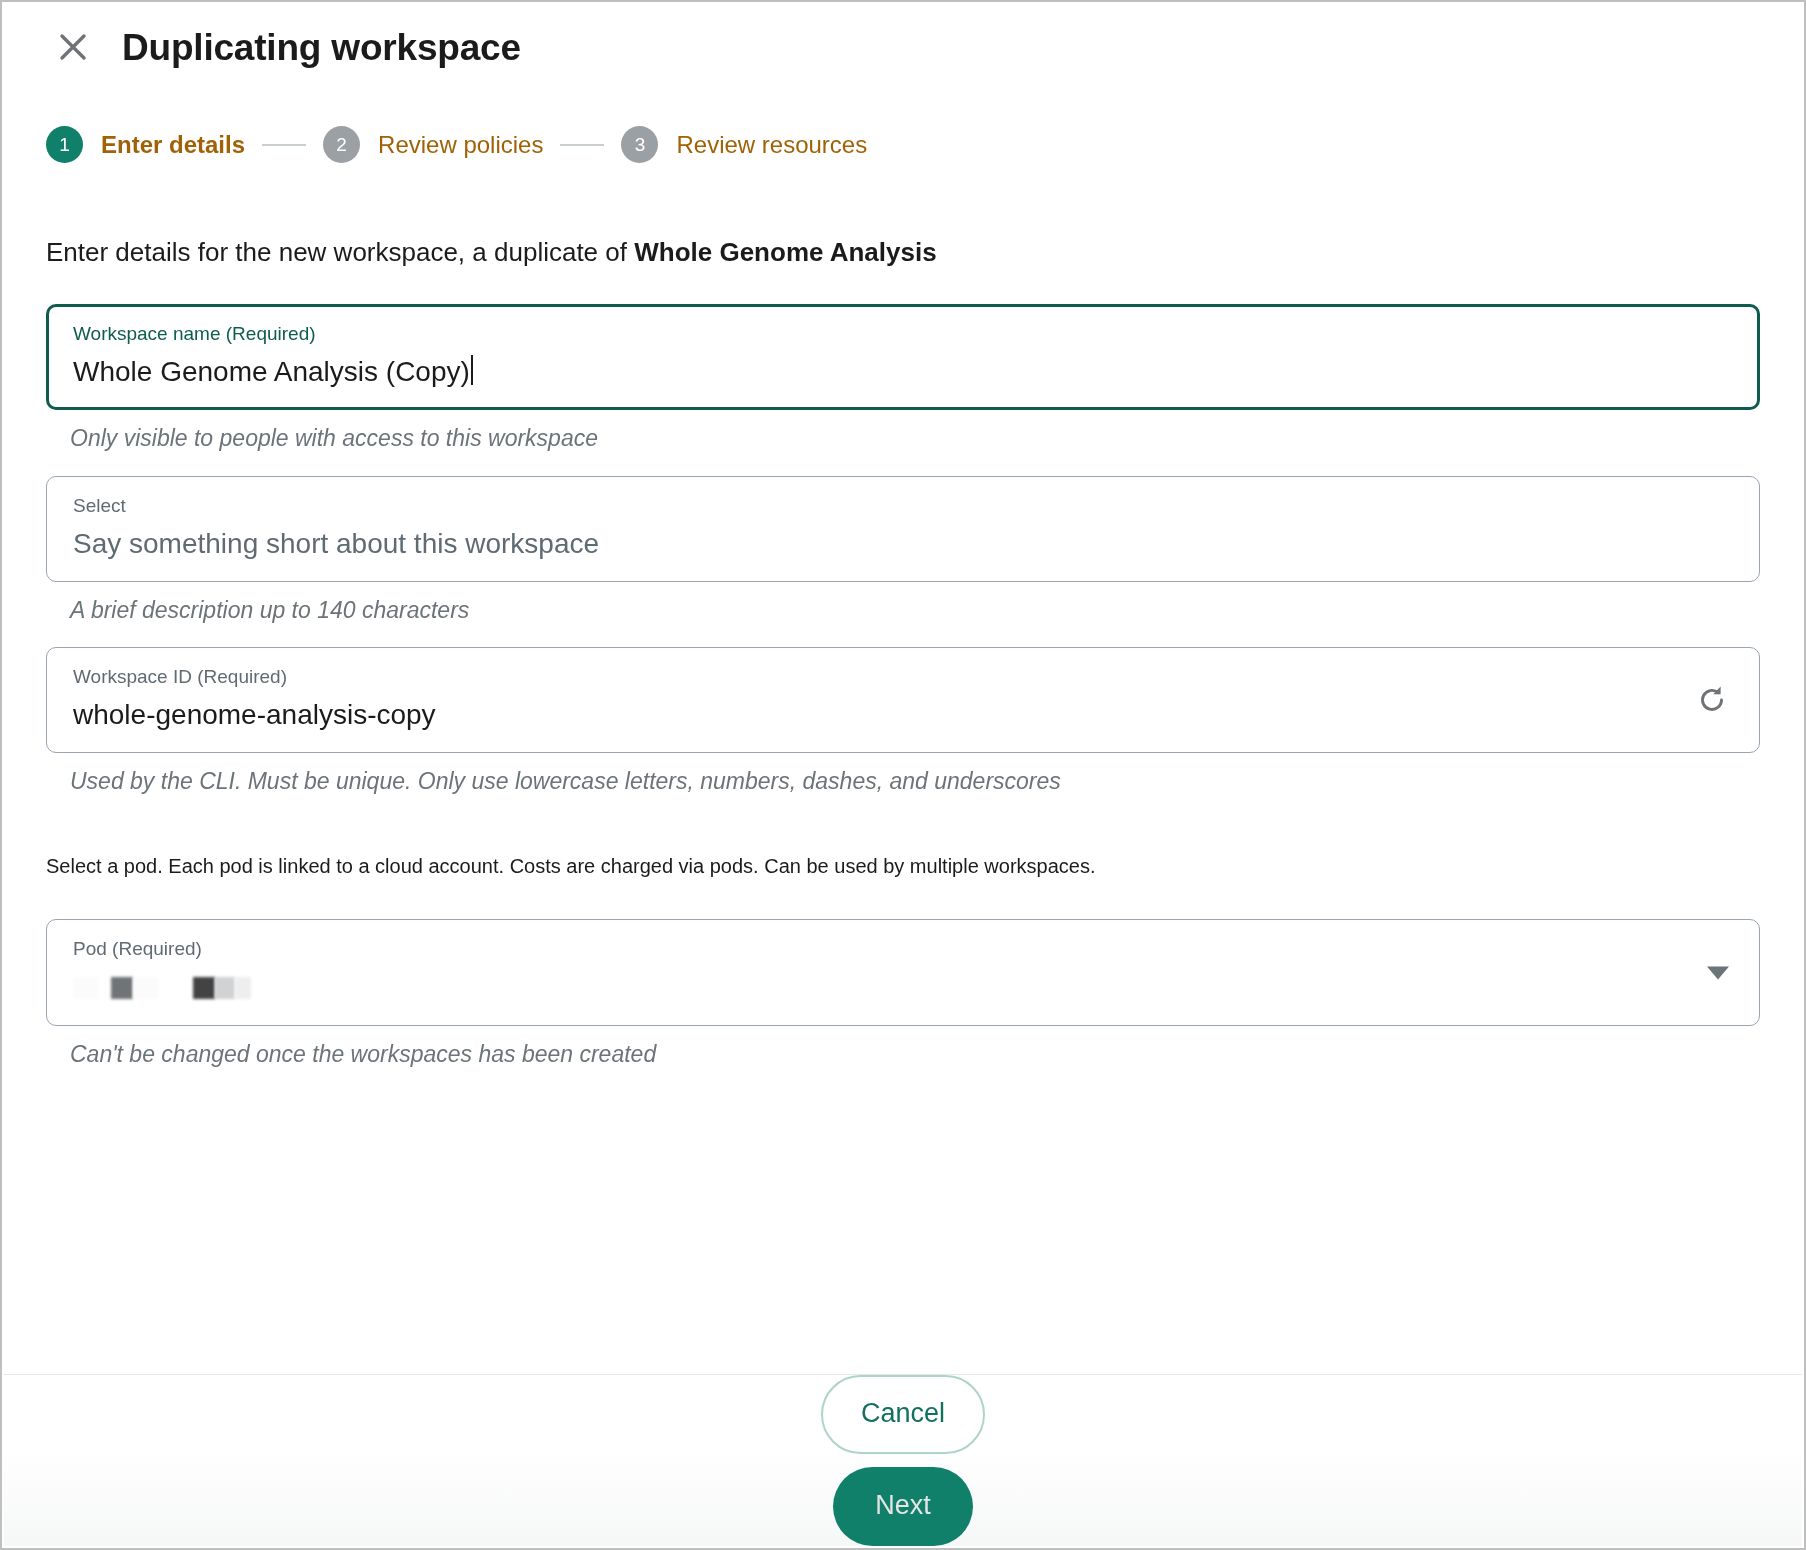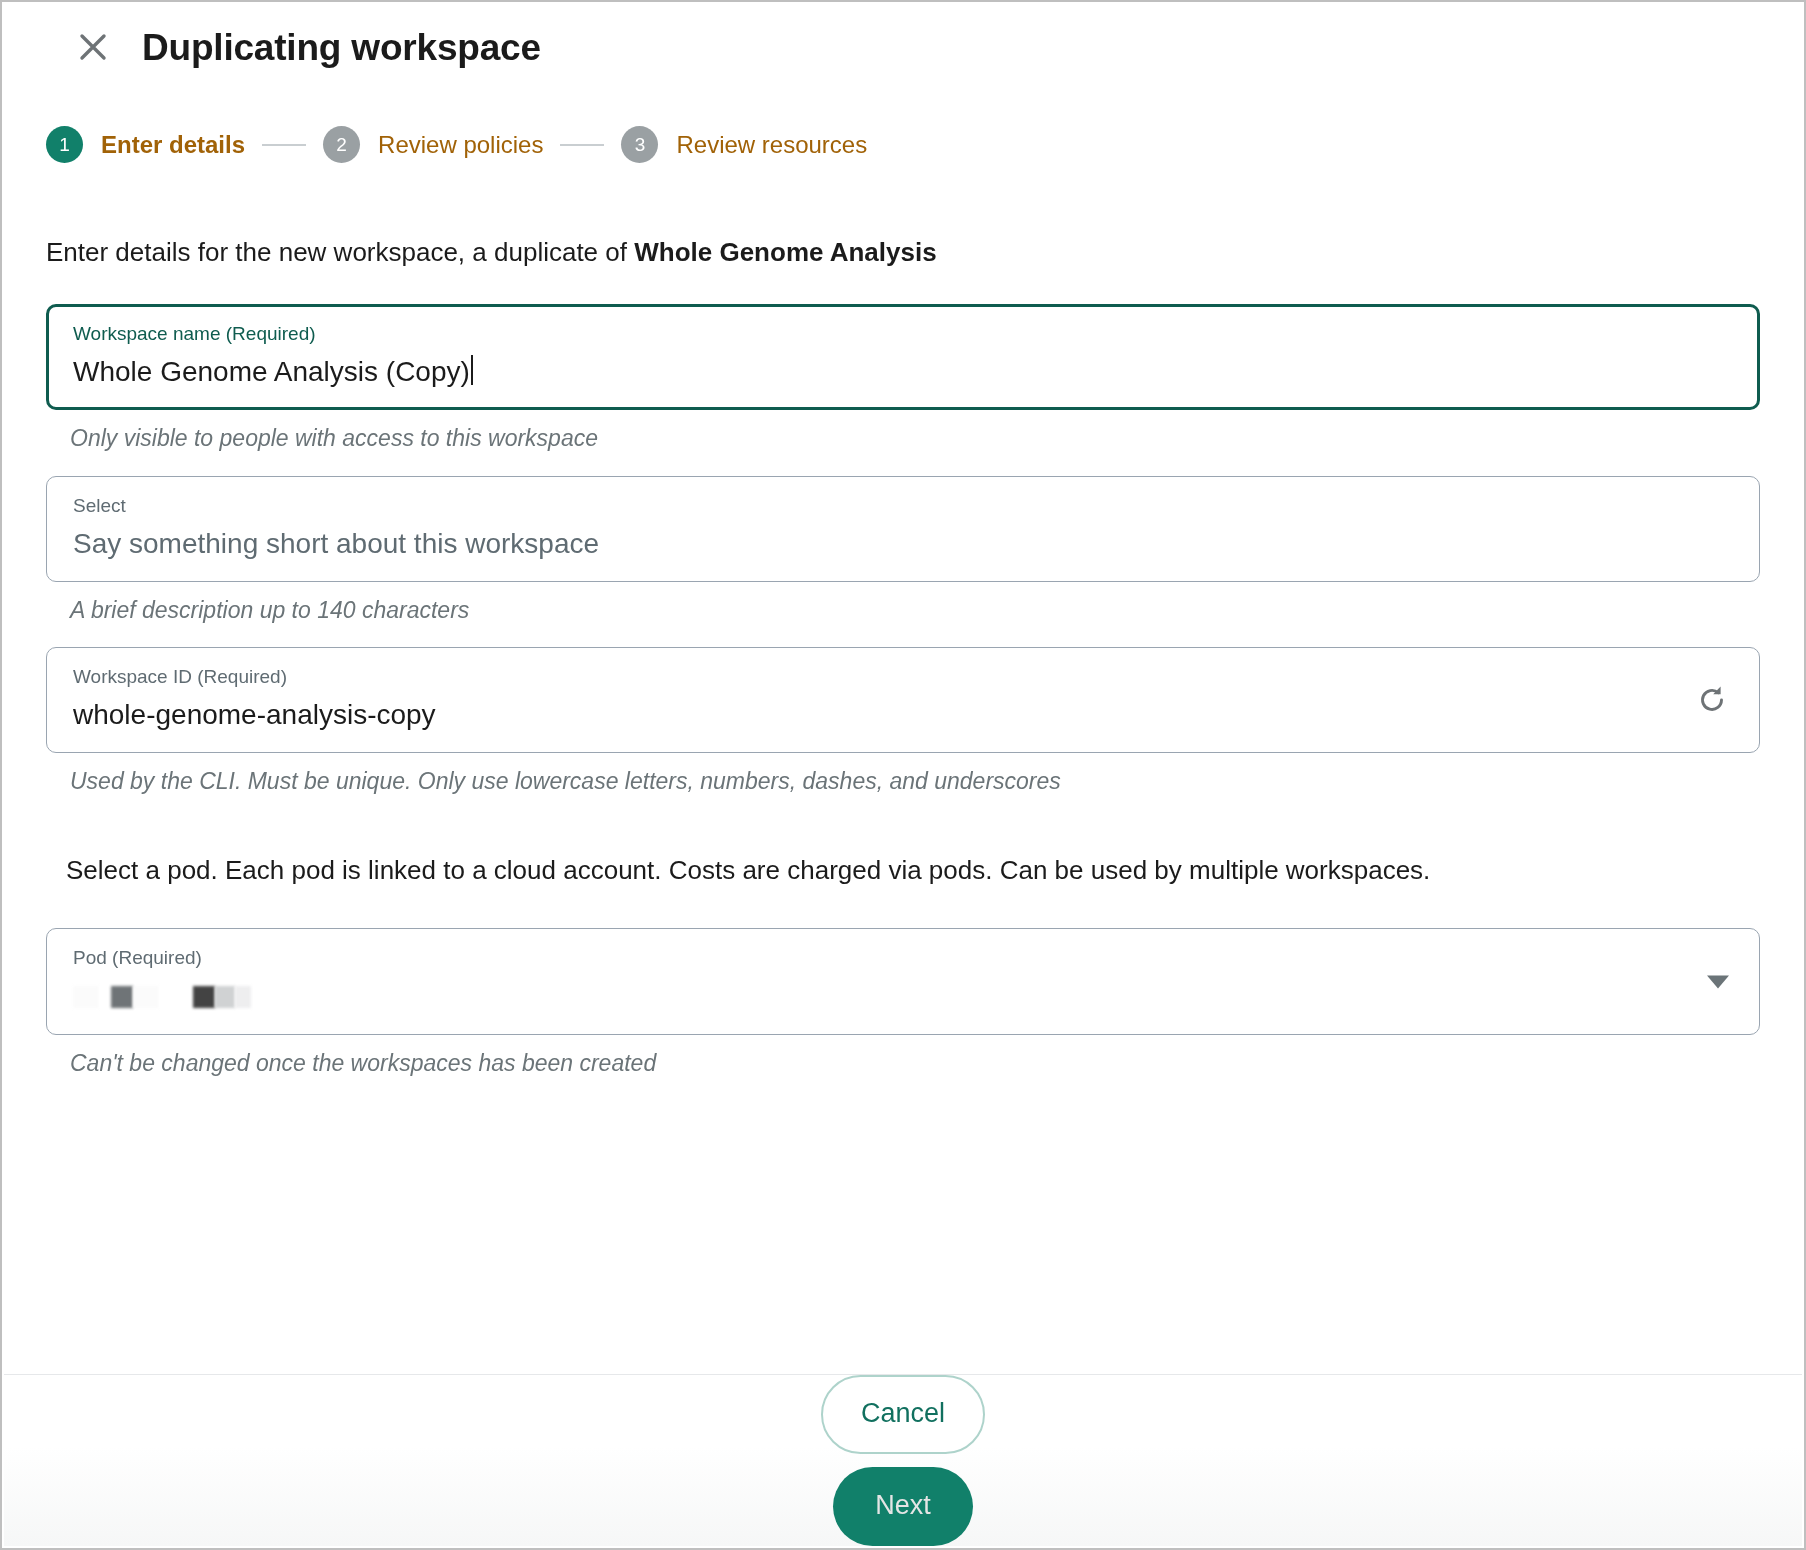--- a/index.html
+++ b/index.html
@@ -19,21 +19,21 @@
     box-sizing: border-box;
     background: #ffffff;
     border: 2px solid #bfbfbf;
     overflow: hidden;
   }
 
   
   .header {
     display: flex;
     align-items: center;
-    padding: 28px 0 0 68px;
+    padding: 28px 0 0 48px;
     height: 62px;
     box-sizing: border-box;
   }
   .close-btn {
     width: 46px;
     height: 46px;
     display: flex;
     align-items: center;
     justify-content: center;
     cursor: pointer;
@@ -99,25 +99,24 @@
   .intro {
     margin-top: 72px;
     font-size: 26px;
     color: #1b1b1b;
     line-height: 1.35;
   }
   .intro b { font-weight: bold; }
 
   .section-text {
     margin-top: 54px;
-    font-size: 26px;
+    font-size: 20px;
     color: #1b1b1b;
     line-height: 1.5;
     max-width: 1640px;
-    margin-left: 20px;
   }
 
   
   .field-wrap { margin-top: 18px; }
 
   .field {
     position: relative;
     box-sizing: border-box;
     width: 100%;
     border: 1px solid #9aa5b1;

